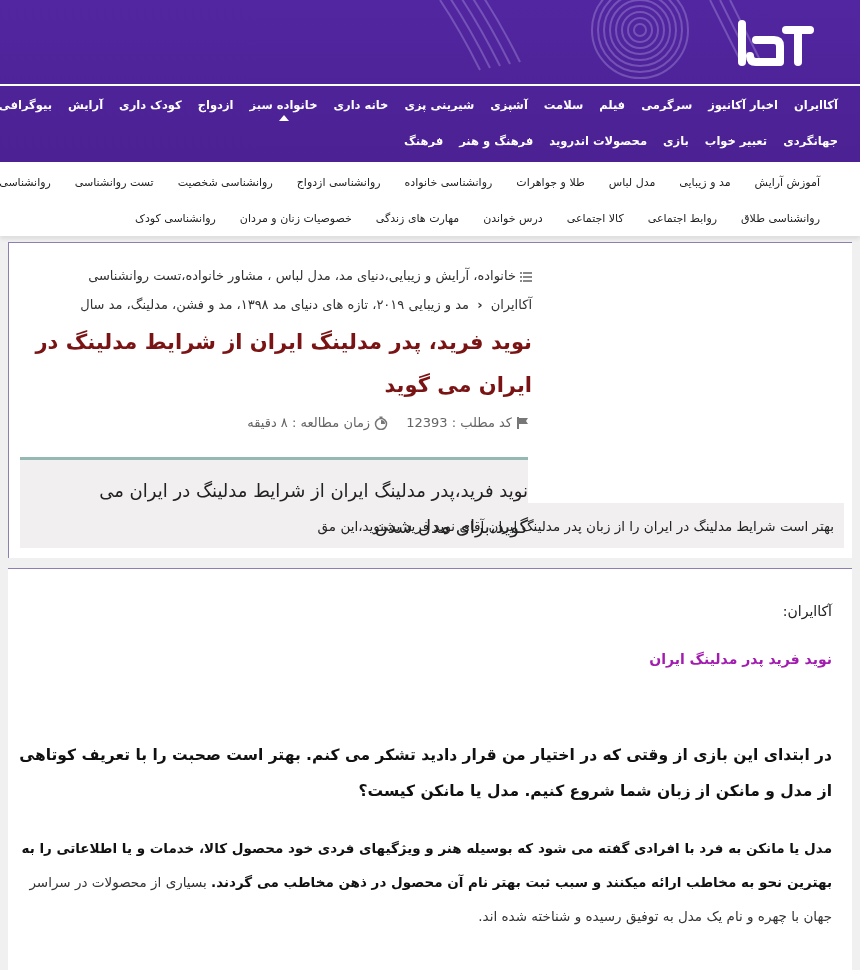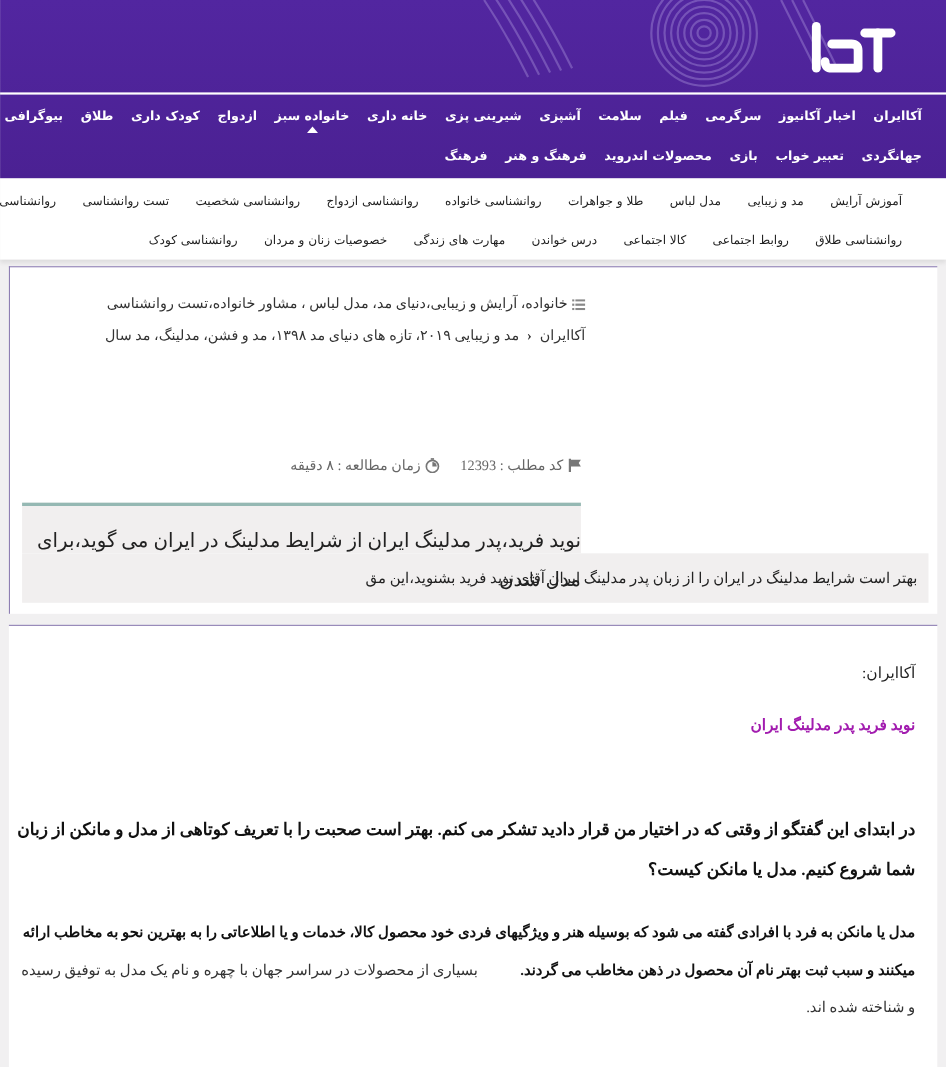--- a/index.html
+++ b/index.html
@@ -47,21 +47,21 @@
     background: #ffffff;
     border-top: 2px solid #4b2193;
     box-shadow: 0 3px 4px rgba(0,0,0,.08);
   }
   .subnav-row { position: absolute; right: 28px; display: flex; gap: 0; }
   .subnav-row.r1 { top: 14px; }
   .subnav-row.r2 { top: 50px; }
   .subnav-item { font-size: 11px; color: #222; padding: 0 12px; white-space: nowrap; cursor: pointer; }
   
   .card {
-    position: absolute; background: #ffffff; font-family: Liberation Serif, serif;
+    position: absolute; background: #ffffff;
   }
   .head-card {
     left: 8px; top: 242px; width: 844px; height: 316px;
     border-top: 1px solid #8e7fb3;
     border-left: 1px solid #8e7fb3;
   }
   .cats {
     position: absolute; right: 320px; top: 18px; width: 510px;
     font-size: 13px; color: #333; line-height: 29px; text-align: right;
   }
@@ -100,21 +100,21 @@
   .source { position: absolute; right: 20px; top: 34px; font-size: 14px; color: #222; }
   .subtitle { position: absolute; right: 20px; top: 82px; font-size: 14px; font-weight: bold; color: #a21caf; }
   .q-text {
     position: absolute; right: 20px; top: 168px; width: 820px;
     font-size: 15.5px; font-weight: bold; color: #111; line-height: 36px; text-align: right;
   }
   .a-text {
     position: absolute; right: 20px; top: 262px; width: 820px;
     font-size: 13.5px; color: #111; line-height: 34px; text-align: right;
   }
-  .a-text b { font-weight: bold; margin-left: 35px; }
+  .a-text b { font-weight: bold; }
   .a-text .plain { font-weight: normal; color: #333; }
 </style>
 </head>
 <body>
 
 <div class="header">
   <div class="brand-bar">
     <svg class="map-texture" viewBox="0 0 360 110">
       <g fill="none" stroke="#b9a6e6" stroke-width="2">
         <circle cx="240" cy="40" r="6"></circle>
@@ -151,21 +151,21 @@
       <span class="nav-item">اخبار آکانیوز</span>
       <span class="nav-item">سرگرمی</span>
       <span class="nav-item">فیلم</span>
       <span class="nav-item">سلامت</span>
       <span class="nav-item">آشپزی</span>
       <span class="nav-item">شیرینی پزی</span>
       <span class="nav-item">خانه داری</span>
       <span class="nav-item active">خانواده سبز</span>
       <span class="nav-item">ازدواج</span>
       <span class="nav-item">کودک داری</span>
-      <span class="nav-item">طلاق</span>
+      <span class="nav-item">آرایش</span>
       <span class="nav-item">بیوگرافی</span>
 
     </div>
     <div class="nav-row r2">
       <span class="nav-item">جهانگردی</span>
       <span class="nav-item">تعبیر خواب</span>
       <span class="nav-item">بازی</span>
       <span class="nav-item">محصولات اندروید</span>
       <span class="nav-item">فرهنگ و هنر</span>
       <span class="nav-item">فرهنگ</span>
@@ -207,20 +207,21 @@
       <rect x="0" y="8" width="2" height="2"></rect>
           <rect x="3" y="8" width="9" height="2"></rect>
         </g>
     </svg><span>خانواده، آرایش و زیبایی،دنیای مد، مدل لباس ، مشاور خانواده،تست روانشناسی</span>
     <br>
     <span>آکاایران</span>
     <span class="crumb-sep">‹</span>
     <span>مد و زیبایی ۲۰۱۹، تازه های دنیای مد ۱۳۹۸، مد و فشن، مدلینگ، مد سال</span>
   </div>
 
+  <h1 class="title">نوید فرید، پدر مدلینگ ایران از شرایط مدلینگ در ایران می گوید</h1>
 
   <div class="meta">
     <svg width="14" height="14" viewBox="0 0 14 14">
       <path d="M2 1 V13" stroke="#777" stroke-width="2"></path>
         <path d="M3 2 H12 L10 5 L12 8 H3 Z" fill="#777"></path>
     </svg>
     <span>کد مطلب : 12393</span>
     <span style="width:10px"></span>
     <svg width="14" height="14" viewBox="0 0 14 14">
       <circle cx="7" cy="8" r="5.5" fill="none" stroke="#777" stroke-width="1.5"></circle>
@@ -232,17 +233,17 @@
 
   <div class="lead-top"></div>
   <div class="lead-bottom"></div>
   <div class="lead-text">نوید فرید،پدر مدلینگ ایران از شرایط مدلینگ در ایران می گوید،برای مدل شدن</div>
   <div class="lead-text2">بهتر است شرایط مدلینگ در ایران را از زبان پدر مدلینگ ایران آقای نوید فرید بشنوید،این مق</div>
 </div>
 
 <div class="card body-card">
   <div class="source">آکاایران:</div>
   <div class="subtitle">نوید فرید پدر مدلینگ ایران</div>
-  <p class="q-text">در ابتدای این گفتگو از وقتی که در اختیار من قرار دادید تشکر می کنم. بهتر است صحبت را با تعریف کوتاهی از مدل و مانکن از زبان شما شروع کنیم. مدل یا مانکن کیست؟</p>
+  <p class="q-text">در ابتدای این بازی از وقتی که در اختیار من قرار دادید تشکر می کنم. بهتر است صحبت را با تعریف کوتاهی از مدل و مانکن از زبان شما شروع کنیم. مدل یا مانکن کیست؟</p>
   <p class="a-text">
     <b>مدل یا مانکن به فرد با افرادی گفته می شود که بوسیله هنر و ویژگیهای فردی خود محصول کالا، خدمات و یا اطلاعاتی را به بهترین نحو به مخاطب ارائه میکنند و سبب ثبت بهتر نام آن محصول در ذهن مخاطب می گردند.</b><span class="plain"> بسیاری از محصولات در سراسر جهان با چهره و نام یک مدل به توفیق رسیده و شناخته شده اند.</span>
   </p>
 </div>
 
 </body></html>

